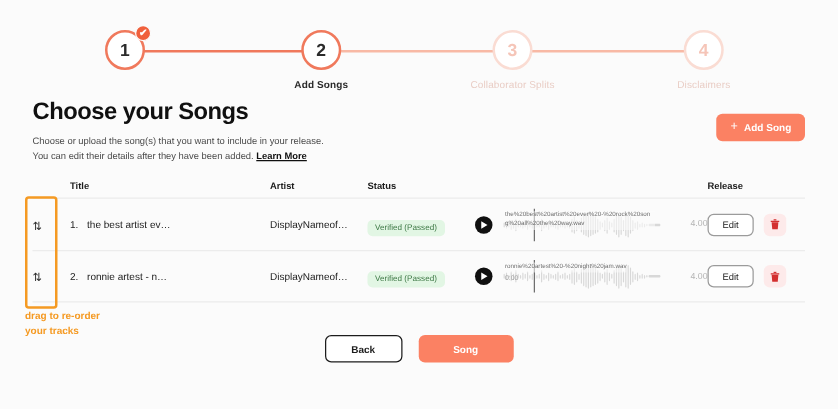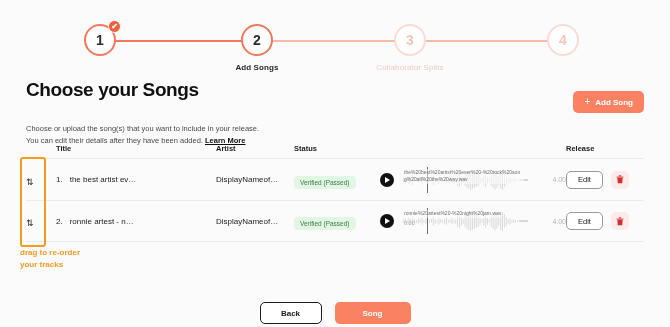--- a/index.html
+++ b/index.html
@@ -40,21 +40,21 @@
     position: absolute; top: -6px; right: -7px;
     width: 13px; height: 13px; border-radius: 50%;
     background: #f0603c; color: #fff;
     display: flex; align-items: center; justify-content: center;
     font-size: 8px; line-height: 1; border: 1.5px solid #fbfbfb;
   }
 
   
   .head-wrap { position: absolute; top: 79px; left: 26px; }
   .h-title { font-size: 19px; font-weight: 700; letter-spacing: -.4px; color: #101010; }
-  .h-sub { margin-top: 22px; font-size: 7.5px; color: #4a4a4a; line-height: 1.65; }
+  .h-sub { margin-top: 6px; font-size: 7.5px; color: #4a4a4a; line-height: 1.65; }
   .h-sub a { color: #101010; font-weight: 700; text-decoration: underline; }
 
   .add-song-btn {
     position: absolute; top: 91px; right: 26px;
     background: #fb8163; color: #fff; border: none; border-radius: 5px;
     height: 22px; padding: 0 11px; font-size: 8px; font-weight: 700;
     font-family: inherit; display: flex; align-items: center; gap: 5px;
     cursor: pointer;
   }
   .add-song-btn .plus { font-size: 10px; font-weight: 400; line-height: 1; }
@@ -123,21 +123,21 @@
     border: 2px solid #f59a23; border-radius: 3px; pointer-events: none;
   }
   .anno-text {
     position: absolute; left: 20px; top: 247px; width: 150px;
     font-size: 8px; font-weight: 700; color: #f59a23; line-height: 1.45;
   }
 
   
   .footer {
     position: absolute; left: 0; right: 0; top: 268px;
-    display: flex; justify-content: center; align-items: center; gap: 13px; margin-top: 34px;
+    display: flex; justify-content: center; align-items: center; gap: 13px;
   }
   .back-btn {
     background: #fff; border: 1px solid #1c1c1c; border-radius: 5px;
     width: 62px; height: 22px; font-size: 8px; font-weight: 700;
     color: #1c1c1c; font-family: inherit; cursor: pointer;
   }
   .next-btn {
     background: #fb8163; border: none; border-radius: 5px;
     width: 76px; height: 22px; font-size: 8px; font-weight: 700;
     color: #fff; font-family: inherit; cursor: pointer;
@@ -171,20 +171,21 @@
       <div class="step-circle">
         <span>3</span>
       </div>
       <div class="step-label">Collaborator Splits</div>
     </div>
 
     <div class="step future" style="left:563px;">
       <div class="step-circle">
         <span>4</span>
       </div>
+      <div class="step-label">Disclaimers</div>
     </div>
   </div>
 
   <div class="head-wrap">
     <div class="h-title">Choose your Songs</div>
     <div class="h-sub">
       <span>Choose or upload the song(s) that you want to include in your release.</span><br>
       <span>You can edit their details after they have been added.</span>
       <a href="#">Learn More</a>
     </div>

